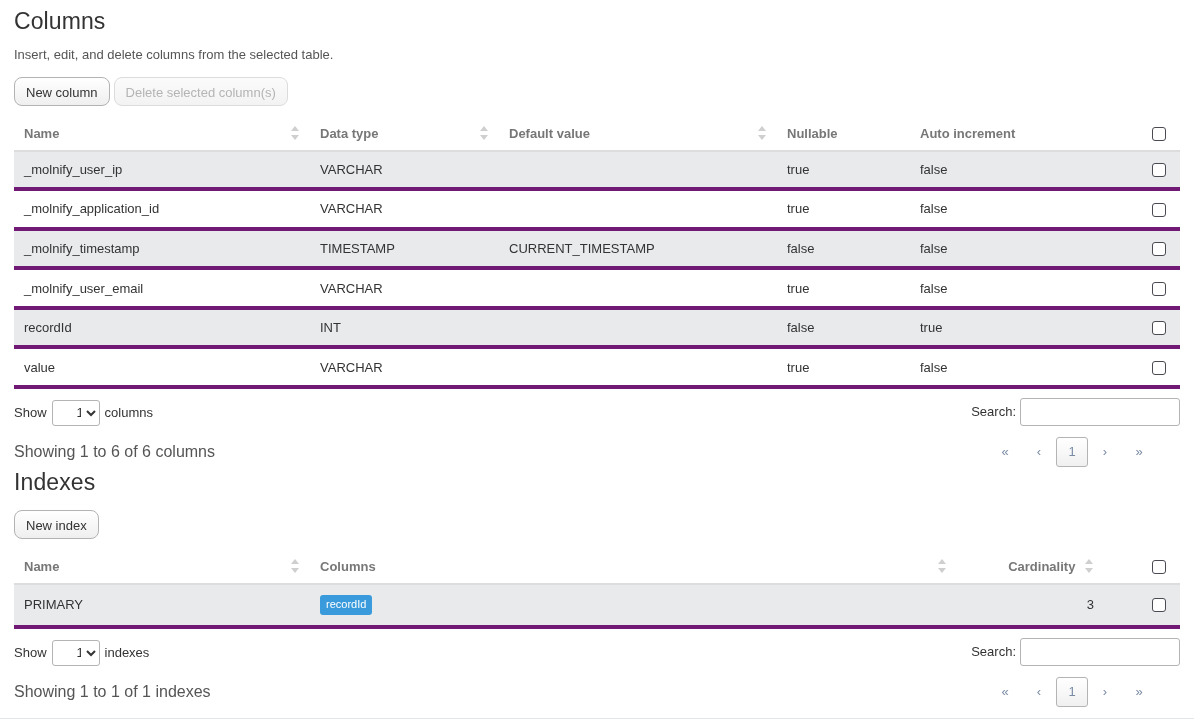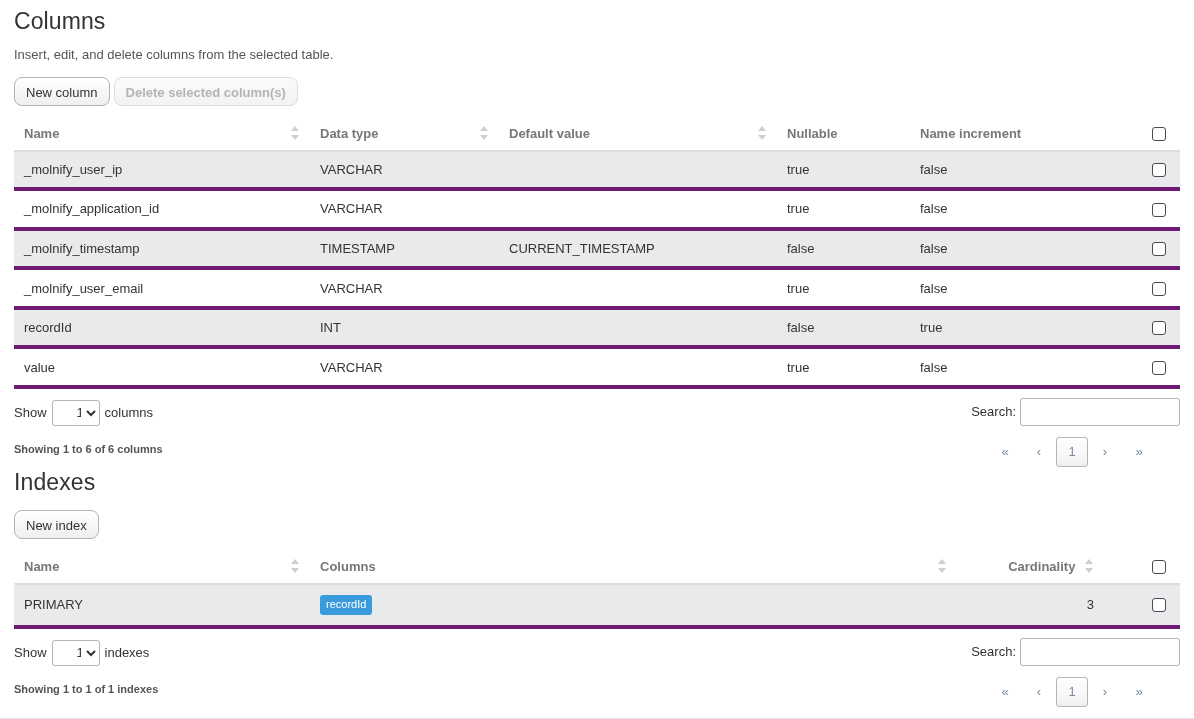--- a/index.html
+++ b/index.html
@@ -68,21 +68,20 @@
     color: #333333;
     height: 29px;
     box-sizing: border-box;
     white-space: nowrap;
   }
   .btn.disabled {
     color: #b4b4b4;
     border-color: #dcdcdc;
     background-image: linear-gradient(to bottom, #fbfbfb 0%, #f3f3f3 100%);
     cursor: default;
-    font-weight: bold;
   }
 
   
   table.dt {
     width: 1166px;
     border-collapse: collapse;
     margin-top: 13px;
     table-layout: fixed;
   }
   table.dt thead th {
@@ -188,23 +187,22 @@
     background: #ffffff;
     color: #333333;
     height: 26px;
     width: 48px;
     box-sizing: border-box;
   }
   .info-row {
     position: absolute;
     left: 0;
     top: 54px;
-    font-size: 11px;
+    font-size: 16px;
     color: #555555;
-    font-weight: bold;
   }
   .search-row {
     position: absolute;
     right: 0;
     top: 9px;
     display: flex;
     align-items: center;
     gap: 4px;
     font-size: 13px;
     color: #333333;
@@ -303,21 +301,21 @@
             <span>Default value</span>
             <span class="sorter sort-slot">
                 <i class="up"></i>
                 <i class="down"></i>
               </span>
           </th>
           <th>
             <span>Nullable</span>
           </th>
           <th>
-            <span>Name increment</span>
+            <span>Auto increment</span>
           </th>
           <th class="chk">
             <input type="checkbox" class="cbox" style="">
           </th>
         </tr>
       </thead>
       <tbody>
         <tr class="odd">
           <td>_molnify_user_ip</td>
           <td>VARCHAR</td>

